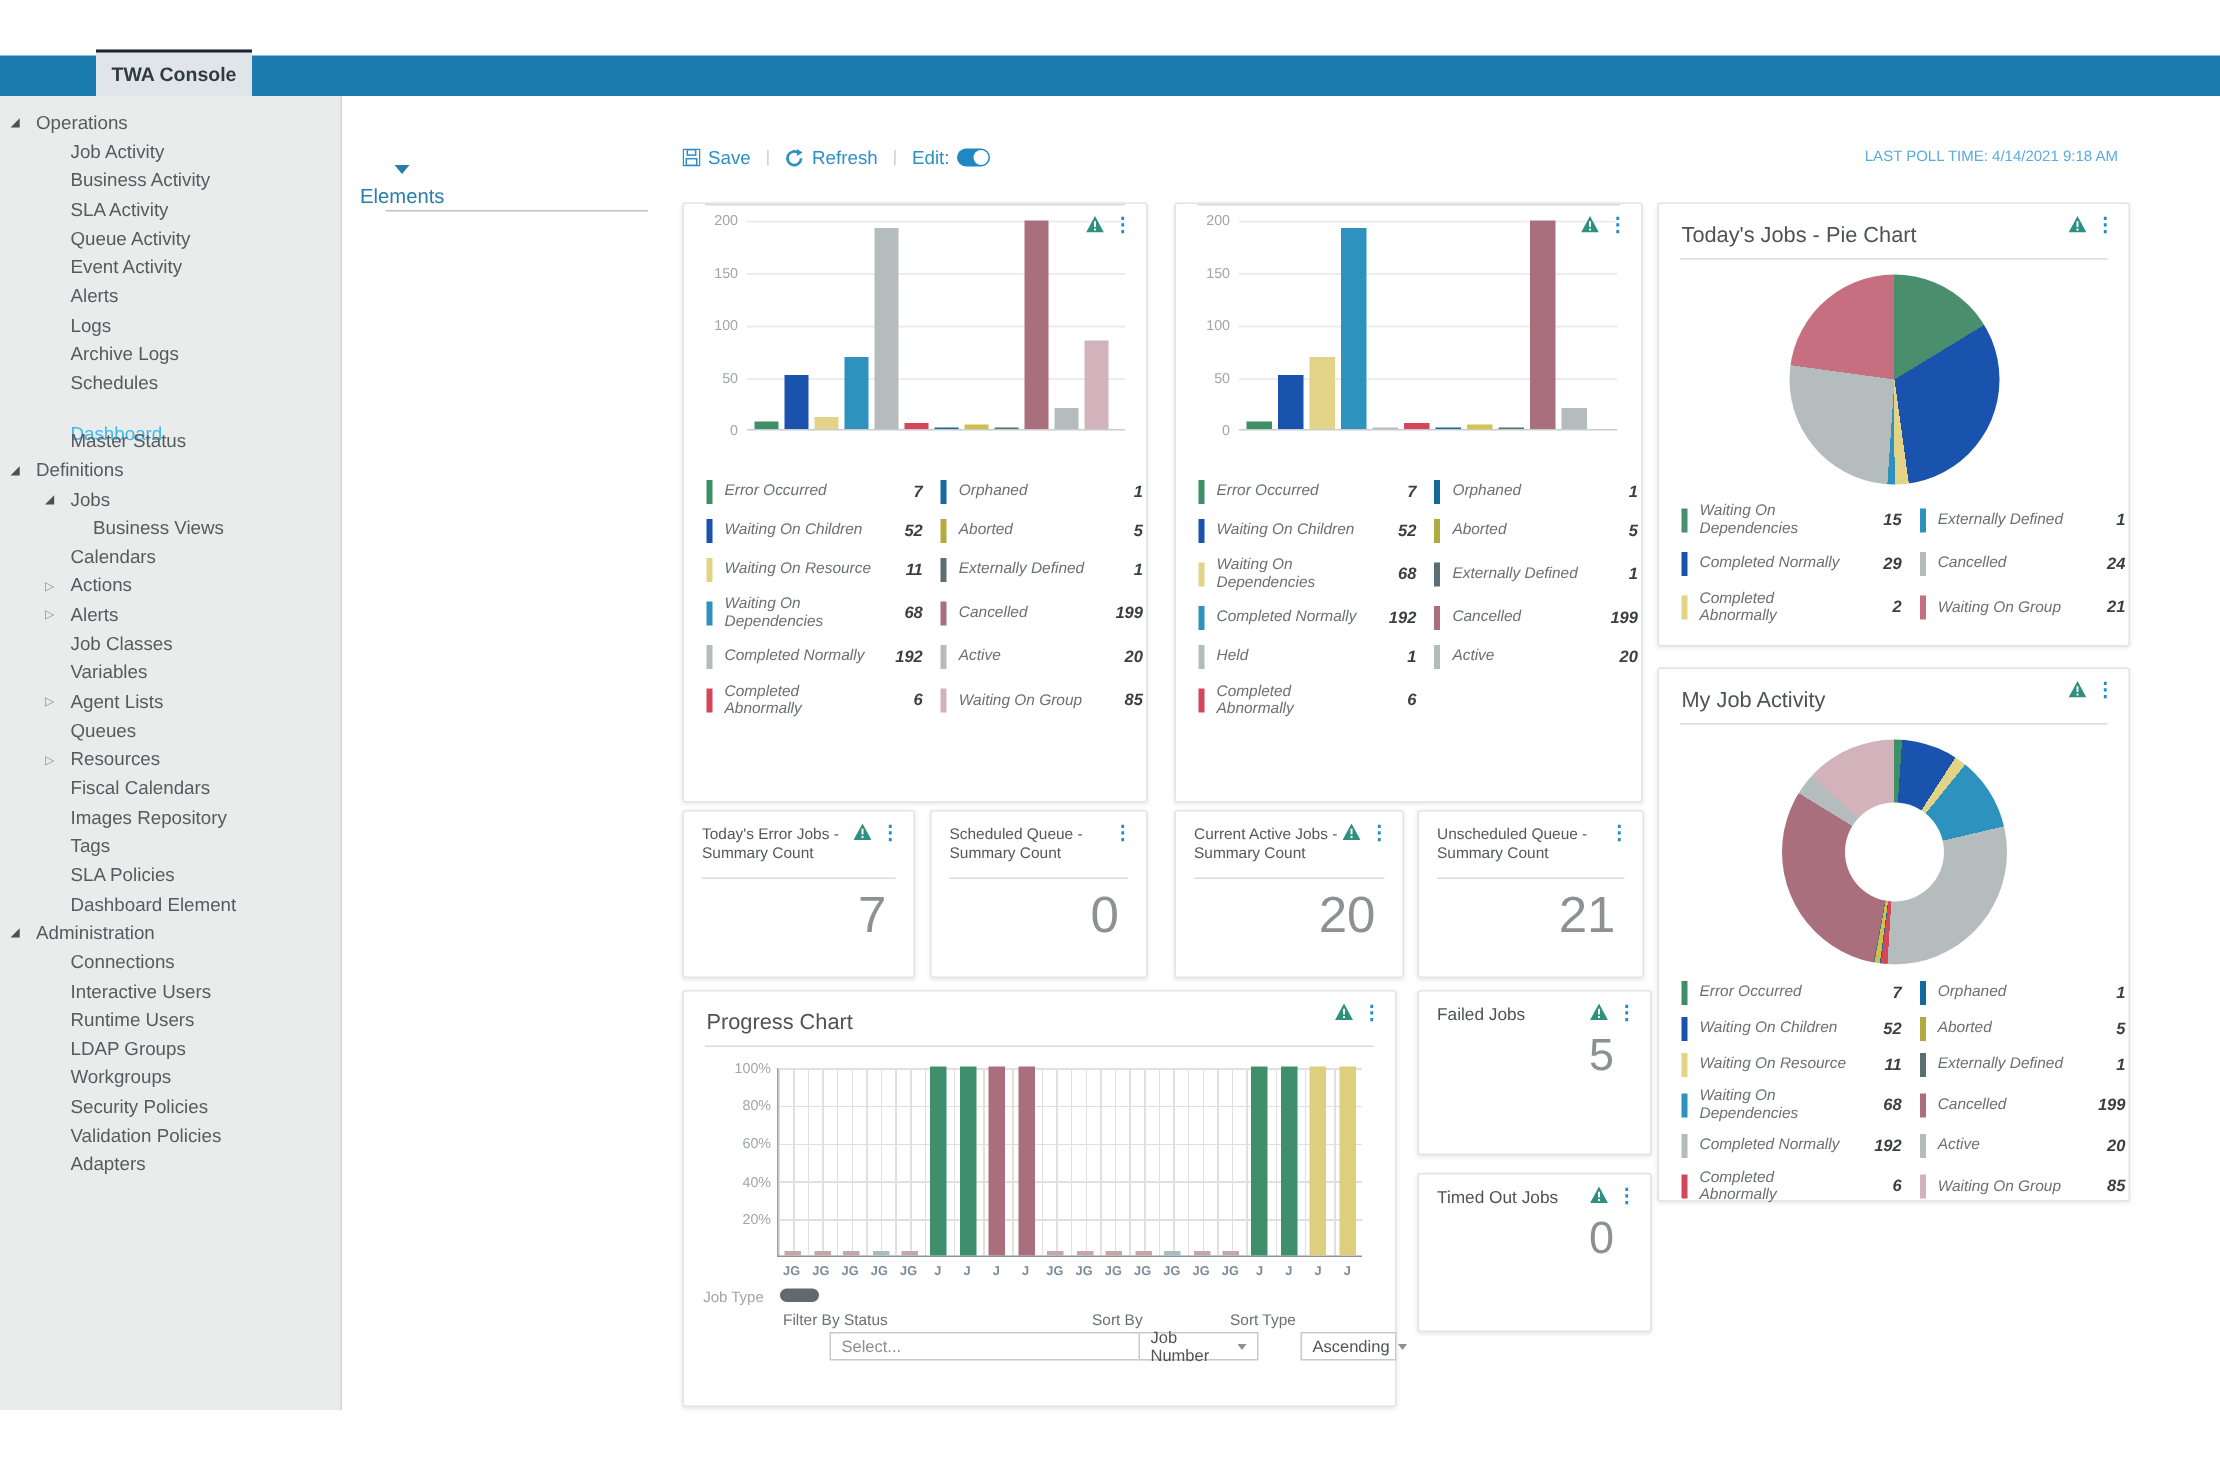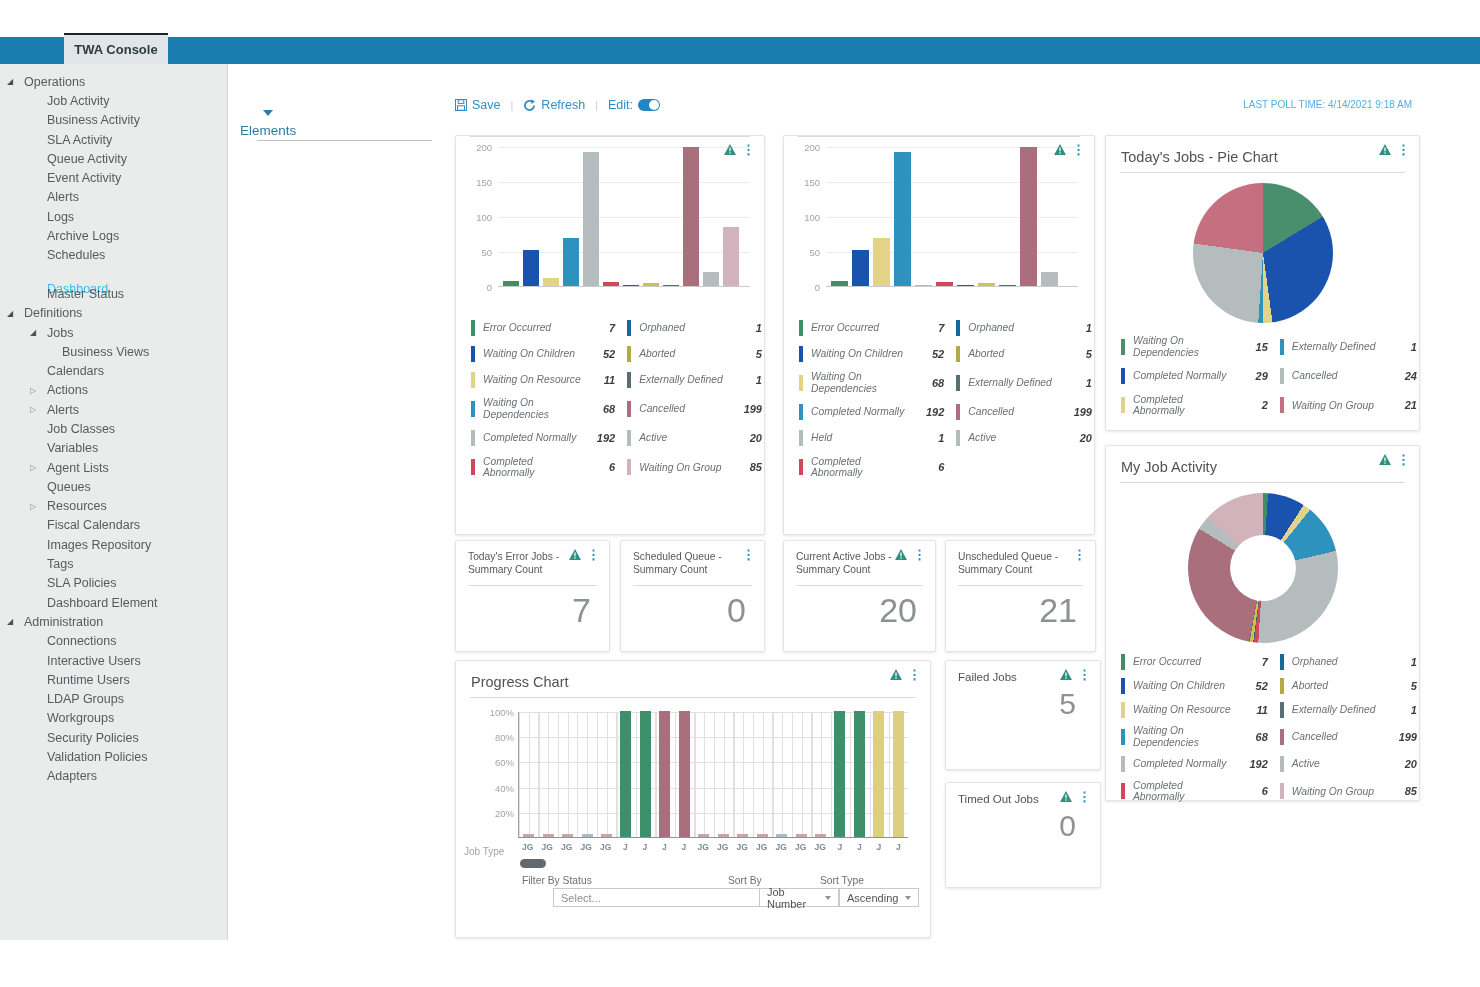--- a/index.html
+++ b/index.html
@@ -77,21 +77,21 @@
   .pg-plot { position:absolute; left:62px; top:14px; width:390px; height:126px;
              background-image:repeating-linear-gradient(90deg,#e4dfdf 0 1px,transparent 1px 9.75px),
                               repeating-linear-gradient(#e4dfdf 0 1px,transparent 1px 25.2px);
              border-left:1px solid #9aa0a3; border-bottom:1px solid #8d9396;
              display:flex; align-items:flex-end; }
   .pcol { flex:1; display:flex; justify-content:center; align-items:flex-end; }
   .pbar { width:11px; }
   .pg-yt .ytick { left:20px; width:38px; }
   .pg-xl { position:absolute; left:62px; top:144px; width:390px; display:flex; }
   .pg-xl span { flex:1; text-align:center; font-size:8.5px; font-weight:bold; color:#7c8b99; }
-  .axis-label { position:absolute; left:8px; top:148px; width:50px; text-align:left; font-size:10px; color:#a0a5a8; }
+  .axis-label { position:absolute; left:8px; top:162px; width:50px; text-align:center; font-size:10px; color:#a0a5a8; }
   .pill { position:absolute; left:64px; top:161px; width:26px; height:9px; background:#63696c; border-radius:5px; }
   .dd-label { position:absolute; font-size:10.3px; color:#6b7073; }
   .dd { position:absolute; height:19px; border:1px solid #c6cacc; background:#fff; display:flex;
         align-items:center; padding:0 7px; font-size:11px; color:#4f5456; cursor:pointer;margin-left:31px; }
   .dd .dd-text { flex:1; }
   .dd .dd-text.ph { color:#8a8f92; }
   .chev { width:0; height:0; border-left:3.5px solid transparent; border-right:3.5px solid transparent; border-top:4px solid #8a9094; margin-left:6px; }
 </style>
 </head>
 <body>
@@ -762,21 +762,21 @@
       <div class="dd" style="left:66px;top:190px;width:242px">
         <span class="dd-text ph">Select...</span>
           <span class="chev"></span>
       </div>
       <div class="dd-label" style="left:272px;top:177px">Sort By</div>
       <div class="dd" style="left:272px;top:190px;width:80px">
         <span class="dd-text">Job Number</span>
           <span class="chev"></span>
       </div>
       <div class="dd-label" style="left:364px;top:177px">Sort Type</div>
-      <div class="dd" style="left:352px;top:190px;width:80px">
+      <div class="dd" style="left:380px;top:190px;width:64px">
         <span class="dd-text">Ascending</span>
           <span class="chev"></span>
       </div>
     </div>
   </div>
 
   <div class="card" style="left:945px;top:660px;width:156px;height:110px">
     <div class="card-icons">
         <span class="warn">
           <svg width="12" height="11" viewBox="0 0 13 12">

